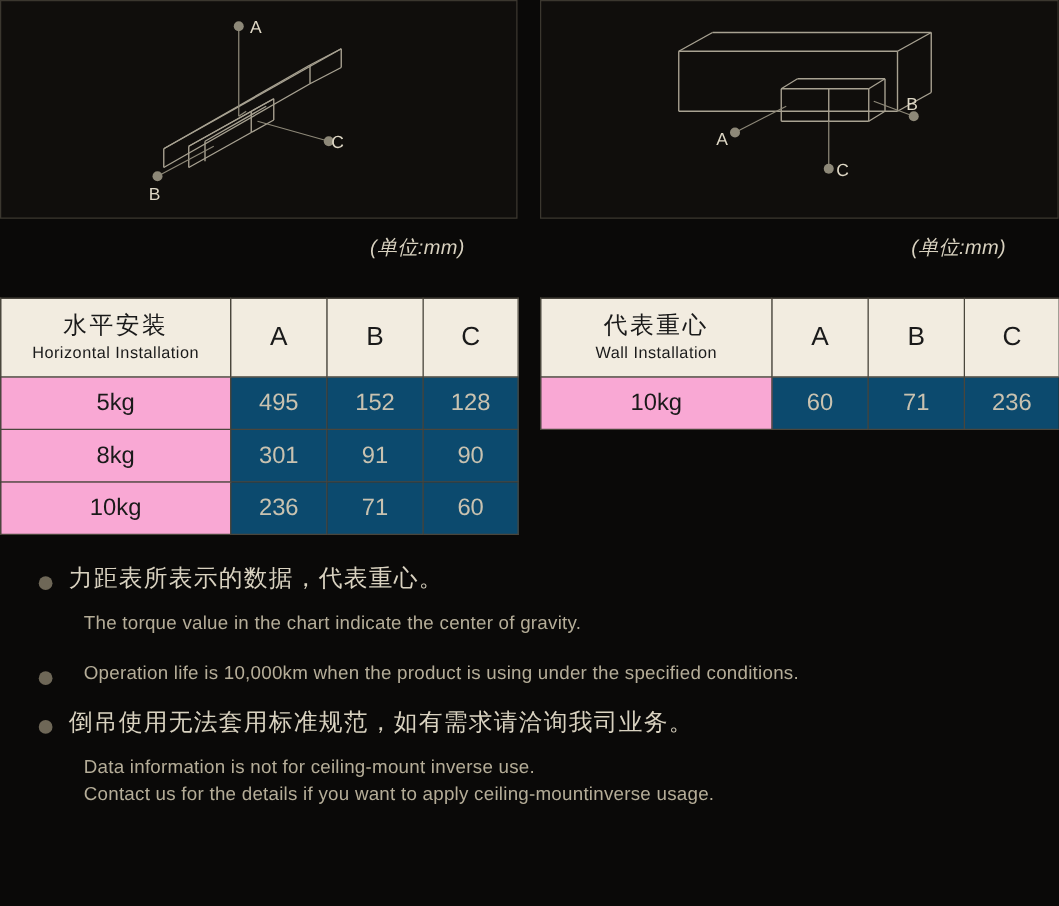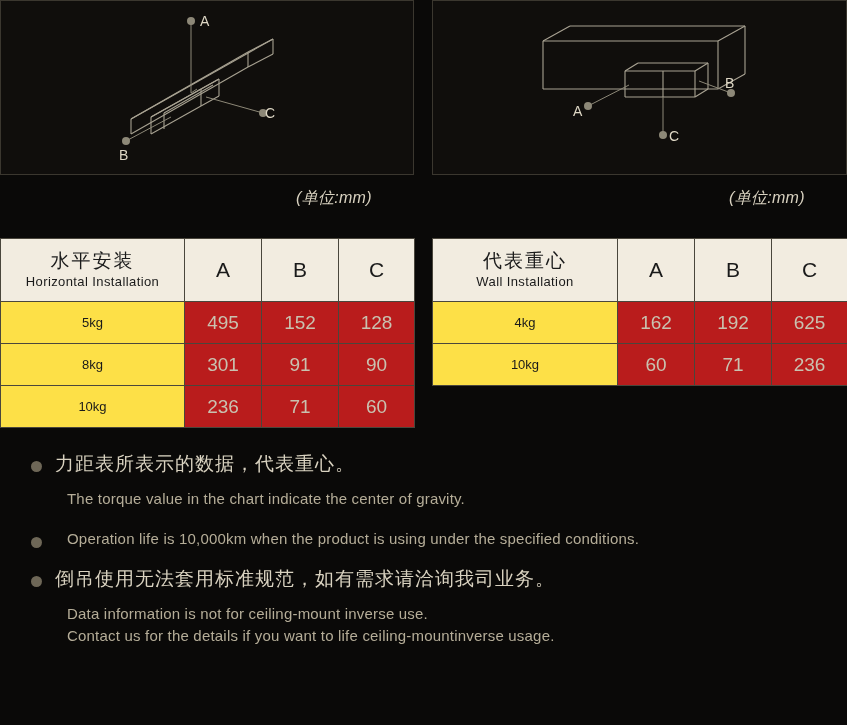--- a/index.html
+++ b/index.html
@@ -84,27 +84,27 @@
     letter-spacing: 0.4px;
     margin-top: 3px;
   }
   .hdr-letter {
     background: #f2ece0;
     color: #1a1a1a;
     font-size: 21px;
     height: 62px;
   }
   .row-label {
-    background: #fde047;
+    background: #f9a8d4;
     color: #1a1a1a;
-    font-size: 13px;
+    font-size: 19px;
     height: 41px;
   }
   .row-val {
-    background: #b91c1c;
+    background: #0c4a6e;
     color: #c9c2b0;
     font-size: 19px;
     height: 41px;
   }
 
   
   .notes {
     position: absolute;
     top: 452px;
     left: 0;
@@ -291,26 +291,20 @@
         <tr>
       <th class="hdr-title">
         <span class="cn">代表重心</span>
         <span class="en">Wall Installation</span>
       </th>
       <th class="hdr-letter">A</th>
       <th class="hdr-letter">B</th>
       <th class="hdr-letter">C</th>
     </tr>
     <tr>
-      <td class="row-label">4kg</td>
-      <td class="row-val">162</td>
-      <td class="row-val">192</td>
-      <td class="row-val">625</td>
-    </tr>
-    <tr>
       <td class="row-label">10kg</td>
       <td class="row-val">60</td>
       <td class="row-val">71</td>
       <td class="row-val">236</td>
     </tr>
   </tbody>
     </table>
 </div>
 
 <div class="notes">
@@ -323,15 +317,15 @@
 
   <div class="note">
     <span class="bullet"></span>
     <p class="note-en" style="max-width:580px">Operation life is 10,000km when the product is using under the specified conditions.</p>
   </div>
 
   <div class="note">
     <span class="bullet"></span>
     <p class="note-cn">倒吊使用无法套用标准规范，如有需求请洽询我司业务。</p>
     <p class="note-en" style="max-width:600px; white-space:pre-line">Data information is not for ceiling-mount inverse use.
-Contact us for the details if you want to life ceiling-mountinverse usage.</p>
+Contact us for the details if you want to apply ceiling-mountinverse usage.</p>
   </div>
 </div>
 
 </body></html>

